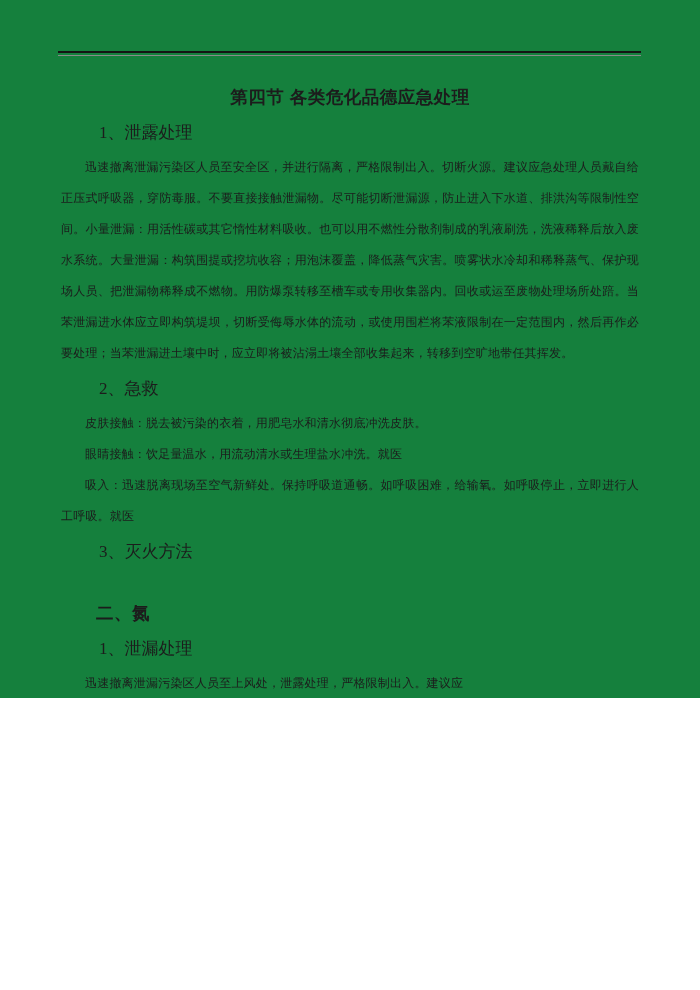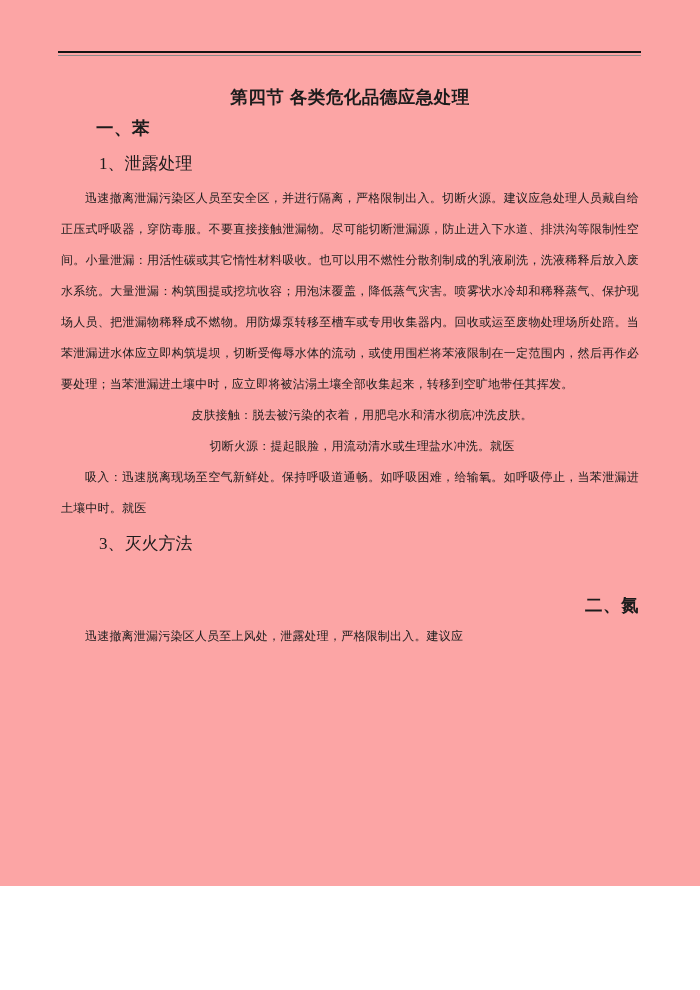--- a/index.html
+++ b/index.html
@@ -3,22 +3,22 @@
 <meta charset="utf-8">
 <style>
   html, body {
     margin: 0;
     padding: 0;
     background: #ffffff;
   }
   .page {
     position: relative;
     width: 700px;
-    height: 886px;
-    background: #fca5a5;
+    height: 698px;
+    background: #15803d;
     overflow: hidden;
     font-family: "Liberation Serif", "DejaVu Serif", serif;
     color: #1c1c1c;
   }
   .header-rule {
     margin: 51px 59px 0 58px;
   }
   .header-rule .rule-thick {
     height: 2px;
     background: #141414;
@@ -47,66 +47,66 @@
     margin: 0;
     line-height: 31px;
     font-size: 17.5px;
     font-weight: bold;
     text-indent: 2em;
     font-family: "Liberation Sans", "DejaVu Sans", sans-serif;
     letter-spacing: 0.5px;
   }
   .section-heading.spaced-before {
     margin-top: 31px;
-    text-align: right;
   }
   .sub-heading {
     margin: 4px;
     line-height: 31px;
     font-size: 17px;
     font-weight: normal;
     text-indent: 2em;
   }
   .para {
     margin: 0;
     line-height: 31px;
     font-size: 12px;
     text-indent: 2em;
     text-align: justify;
     text-justify: inter-ideograph;
     letter-spacing: 0.2px;
   }
   .para.single {
-    text-align: center;
+    text-align: left;
   }
 </style>
 </head>
 <body>
 
 <div class="page">
 
   <div class="header-rule">
     <div class="rule-thick"></div>
     <div class="rule-gap"></div>
     <div class="rule-thin"></div>
   </div>
 
   <div class="content">
 
     <h1 class="doc-title">第四节 各类危化品德应急处理</h1>
 
-    <h2 class="section-heading">一、苯</h2>
 
     <p class="sub-heading">1、泄露处理</p>
     <p class="para">迅速撤离泄漏污染区人员至安全区，并进行隔离，严格限制出入。切断火源。建议应急处理人员戴自给正压式呼吸器，穿防毒服。不要直接接触泄漏物。尽可能切断泄漏源，防止进入下水道、排洪沟等限制性空间。小量泄漏：用活性碳或其它惰性材料吸收。也可以用不燃性分散剂制成的乳液刷洗，洗液稀释后放入废水系统。大量泄漏：构筑围提或挖坑收容；用泡沫覆盖，降低蒸气灾害。喷雾状水冷却和稀释蒸气、保护现场人员、把泄漏物稀释成不燃物。用防爆泵转移至槽车或专用收集器内。回收或运至废物处理场所处踣。当苯泄漏进水体应立即构筑堤坝，切断受侮辱水体的流动，或使用围栏将苯液限制在一定范围内，然后再作必要处理；当苯泄漏进土壤中时，应立即将被沾溻土壤全部收集起来，转移到空旷地带任其挥发。</p>
 
+    <p class="sub-heading">2、急救</p>
     <p class="para single">皮肤接触：脱去被污染的衣着，用肥皂水和清水彻底冲洗皮肤。</p>
-    <p class="para single">切断火源：提起眼脸，用流动清水或生理盐水冲洗。就医</p>
-    <p class="para">吸入：迅速脱离现场至空气新鲜处。保持呼吸道通畅。如呼吸困难，给输氧。如呼吸停止，当苯泄漏进土壤中时。就医</p>
+    <p class="para single">眼睛接触：饮足量温水，用流动清水或生理盐水冲洗。就医</p>
+    <p class="para">吸入：迅速脱离现场至空气新鲜处。保持呼吸道通畅。如呼吸困难，给输氧。如呼吸停止，立即进行人工呼吸。就医</p>
 
     <p class="sub-heading">3、灭火方法</p>
 
     <h2 class="section-heading spaced-before">二、氮</h2>
 
+    <p class="sub-heading">1、泄漏处理</p>
     <p class="para">迅速撤离泄漏污染区人员至上风处，泄露处理，严格限制出入。建议应</p>
 
   </div>
 </div>
 
 </body></html>

